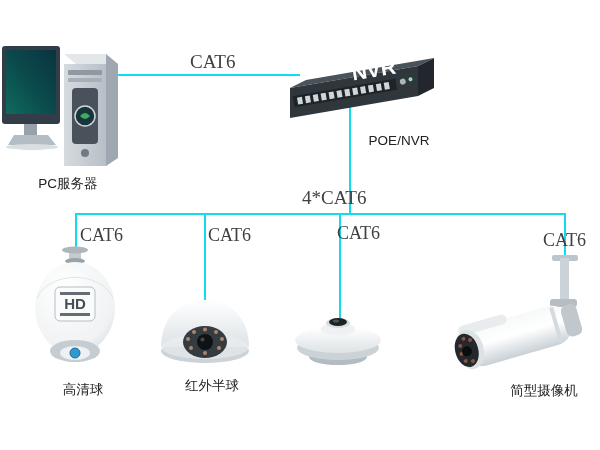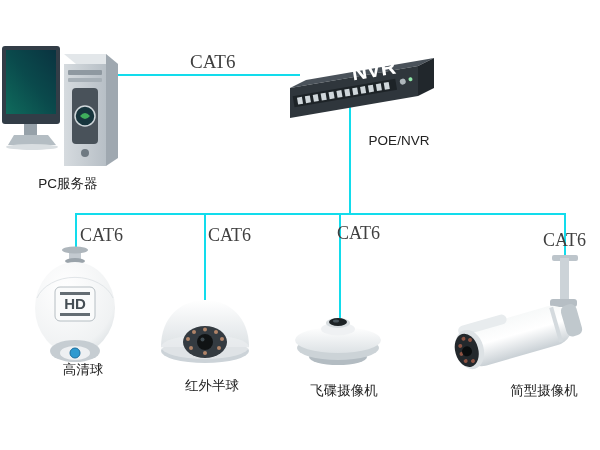--- a/index.html
+++ b/index.html
@@ -162,23 +162,23 @@
         <circle cx="13" cy="92" r="2"></circle>
         <circle cx="20" cy="94" r="2"></circle>
         <circle cx="23" cy="73" r="2"></circle>
       </g>
       <circle cx="17" cy="83" r="5" fill="#0a0d0e"></circle>
     </g>
   </svg>
 
   <div class="lbl serif" style="left:190px; top:51px;">CAT6</div>
   <div class="lbl cn" style="left:391px; top:133px;">POE/NVR</div>
+  <div class="lbl serif" style="left:302px; top:187px;">4*CAT6</div>
   <div class="lbl serif-sm" style="left:80px; top:225px;">CAT6</div>
   <div class="lbl serif-sm" style="left:208px; top:225px;">CAT6</div>
   <div class="lbl serif-sm" style="left:337px; top:223px;">CAT6</div>
   <div class="lbl serif-sm" style="left:543px; top:230px;">CAT6</div>
   <div class="lbl cn" style="left:60px; top:175px;">PC服务器</div>
-  <div class="lbl cn" style="left:75px; top:361px;">高清球</div>
+  <div class="lbl cn" style="left:75px; top:381px;">高清球</div>
   <div class="lbl cn" style="left:204px; top:377px;">红外半球</div>
-  <div class="lbl cn" style="left:336px; top:382px;">飞碟摄像机</div>
   <div class="lbl cn" style="left:536px; top:382px;text-align:center;">简型摄像机</div>
 
 </div>
 
 </body></html>

